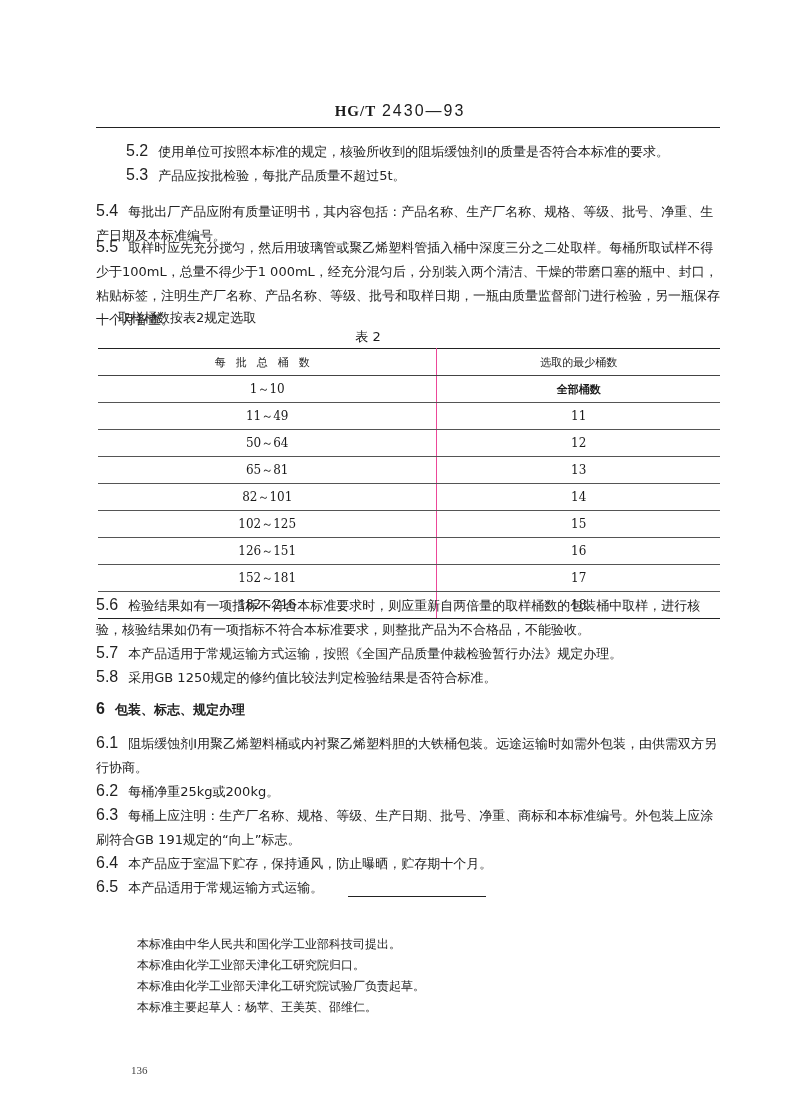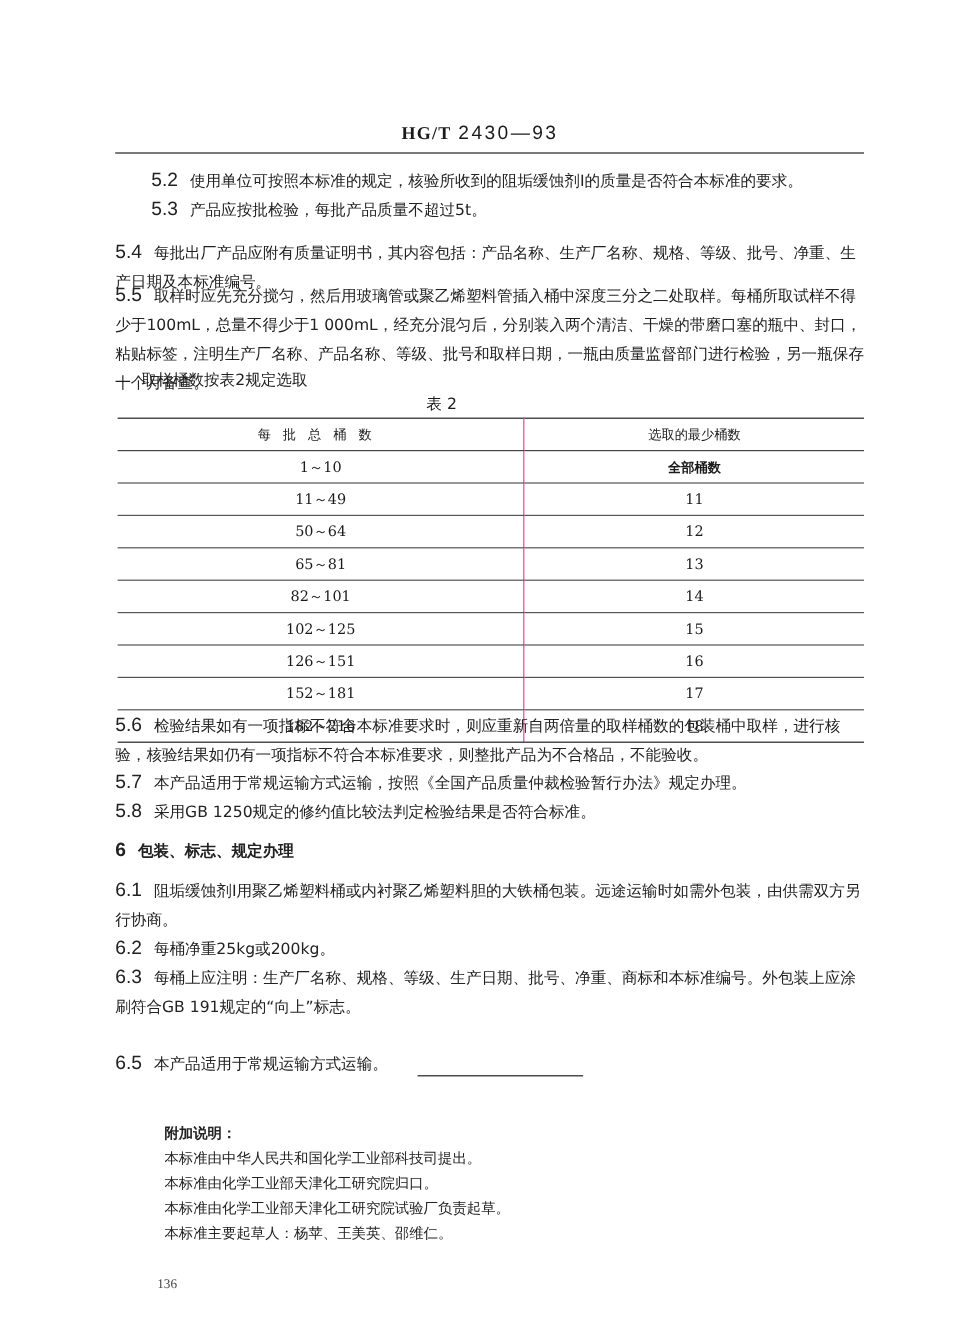--- a/index.html
+++ b/index.html
@@ -134,28 +134,30 @@
   </div>
   <div class="para" style="top:731px;">
     <span class="num">6.1</span><span>阻垢缓蚀剂Ⅰ用聚乙烯塑料桶或内衬聚乙烯塑料胆的大铁桶包装。远途运输时如需外包装，由供需双方另行协商。</span>
   </div>
   <div class="para" style="top:779px;">
     <span class="num">6.2</span><span>每桶净重25kg或200kg。</span>
   </div>
   <div class="para" style="top:803px;">
     <span class="num">6.3</span><span>每桶上应注明：生产厂名称、规格、等级、生产日期、批号、净重、商标和本标准编号。外包装上应涂刷符合GB 191规定的“向上”标志。</span>
   </div>
+  <div class="para" style="top:851px;">
+    <span class="num">6.4</span><span>本产品应于室温下贮存，保持通风，防止曝晒，贮存期十个月。</span>
+  </div>
   <div class="para" style="top:875px;">
     <span class="num">6.5</span><span>本产品适用于常规运输方式运输。</span>
   </div>
 
   <div class="divider"></div>
 
   <div class="appendix">
-    <div class="ap-title">附加说明：</div>
     <div>本标准由中华人民共和国化学工业部科技司提出。</div>
     <div>本标准由化学工业部天津化工研究院归口。</div>
     <div>本标准由化学工业部天津化工研究院试验厂负责起草。</div>
     <div>本标准主要起草人：杨苹、王美英、邵维仁。</div>
   </div>
 
   <div class="page-num">136</div>
 </div>
 
 </body></html>

